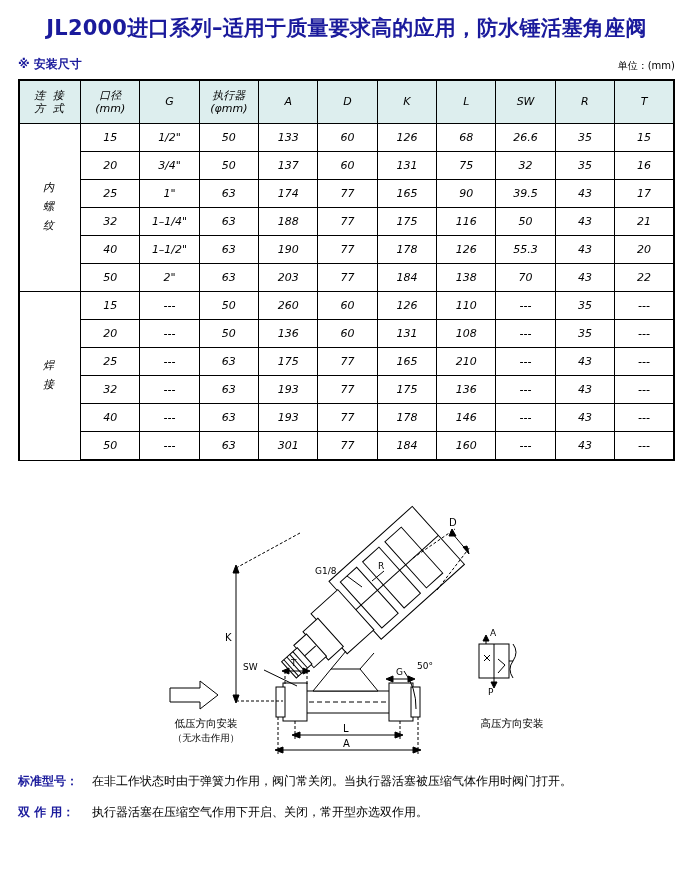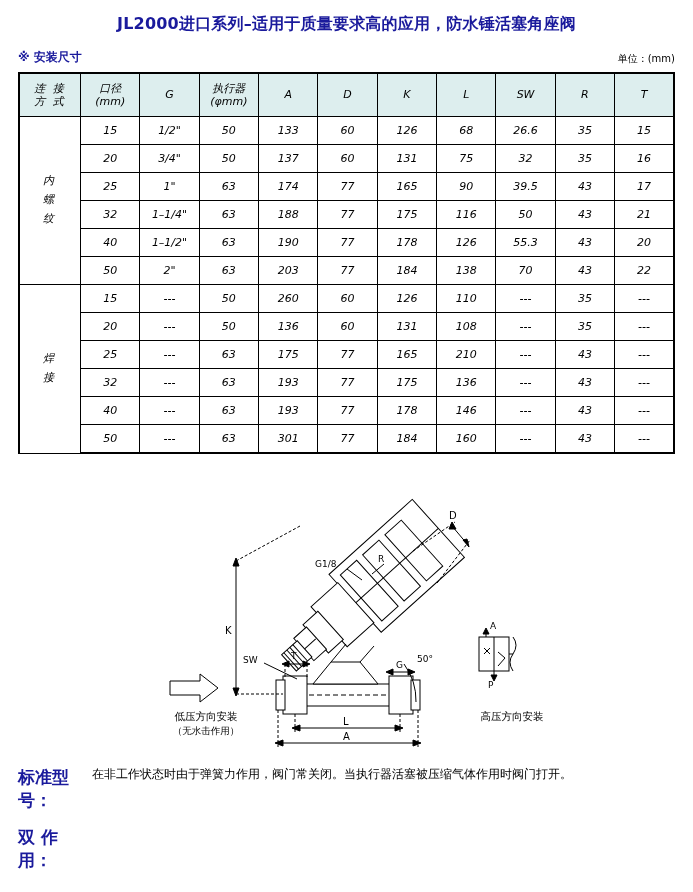--- a/index.html
+++ b/index.html
@@ -16,21 +16,21 @@
     overflow: hidden;
   }
   .page {
     position: relative;
     width: 693px;
     height: 892px;
   }
   .title {
     text-align: center;
     color: #1a1a9c;
-    font-size: 16px;
+    font-size: 21px;
     font-weight: bold;
     padding-top: 14px;
     letter-spacing: 0.2px;
   }
   .subhead-row {
     display: flex;
     justify-content: space-between;
     align-items: flex-end;
     margin: 14px 18px 6px 18px;
     font-size: 12px;
@@ -99,21 +99,21 @@
   .note-row {
     display: flex;
     align-items: flex-start;
     margin-bottom: 14px;
   }
   .note-label {
     color: #1a1a9c;
     font-weight: bold;
     width: 74px;
     flex: 0 0 74px;
-    font-size: 17px;
+    font-size: 12px;
   }
   .note-text {
     flex: 1;
     font-size: 12px;
     line-height: 1.4;
   }
 </style>
 </head>
 <body>
 
@@ -416,16 +416,17 @@
     </svg>
   </div>
 
   <div class="notes">
     <div class="note-row">
       <div class="note-label">标准型号：</div>
       <div class="note-text">在非工作状态时由于弹簧力作用，阀门常关闭。当执行器活塞被压缩气体作用时阀门打开。</div>
     </div>
     <div class="note-row">
       <div class="note-label">双 作 用：</div>
+      <div class="note-text">执行器活塞在压缩空气作用下开启、关闭，常开型亦选双作用。</div>
     </div>
   </div>
 
 </div>
 
 </body></html>

